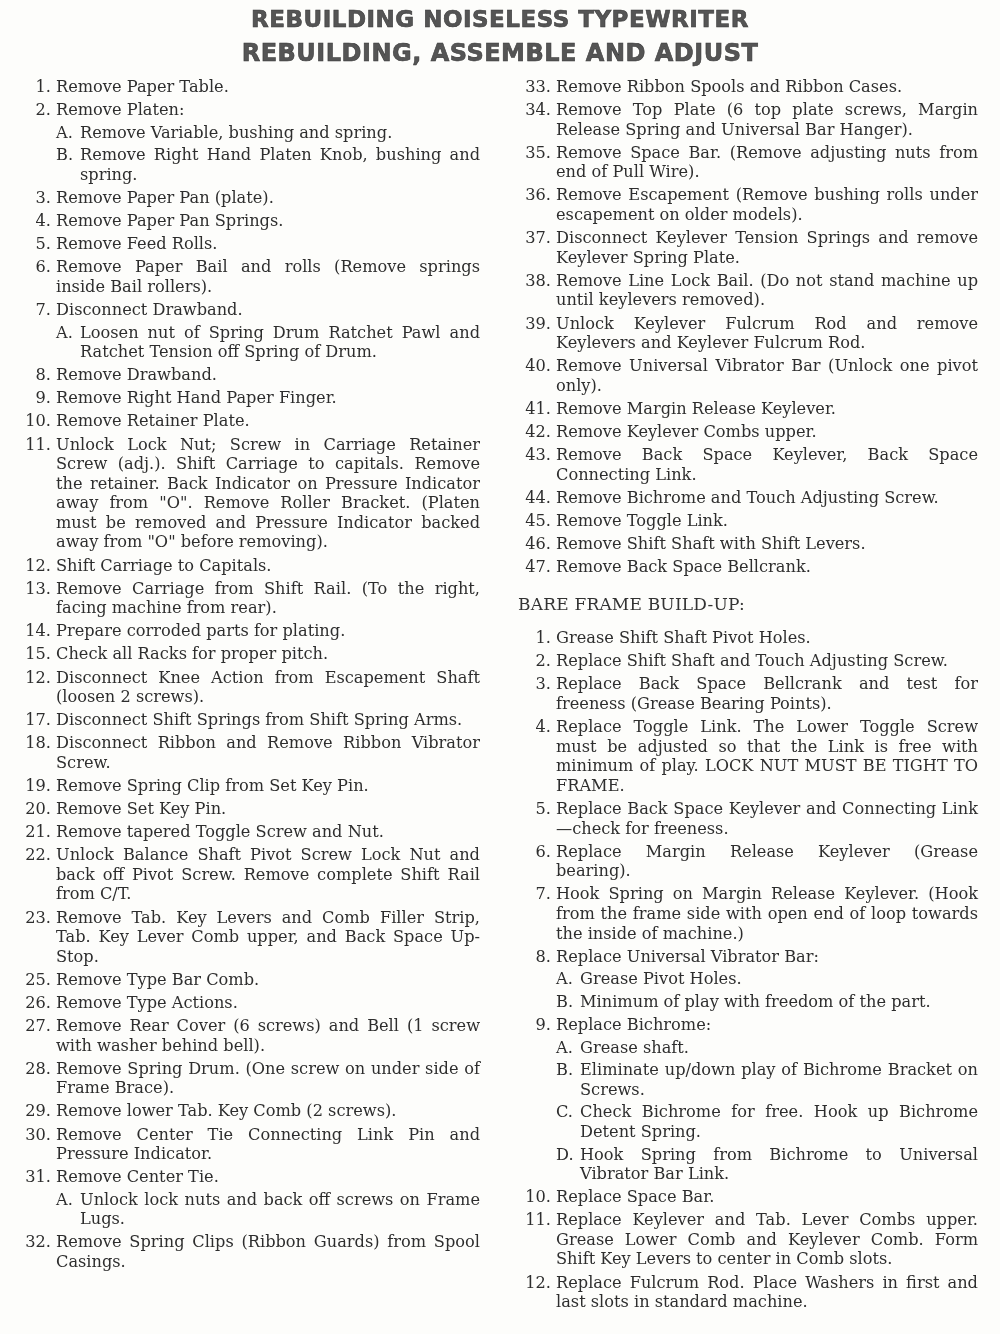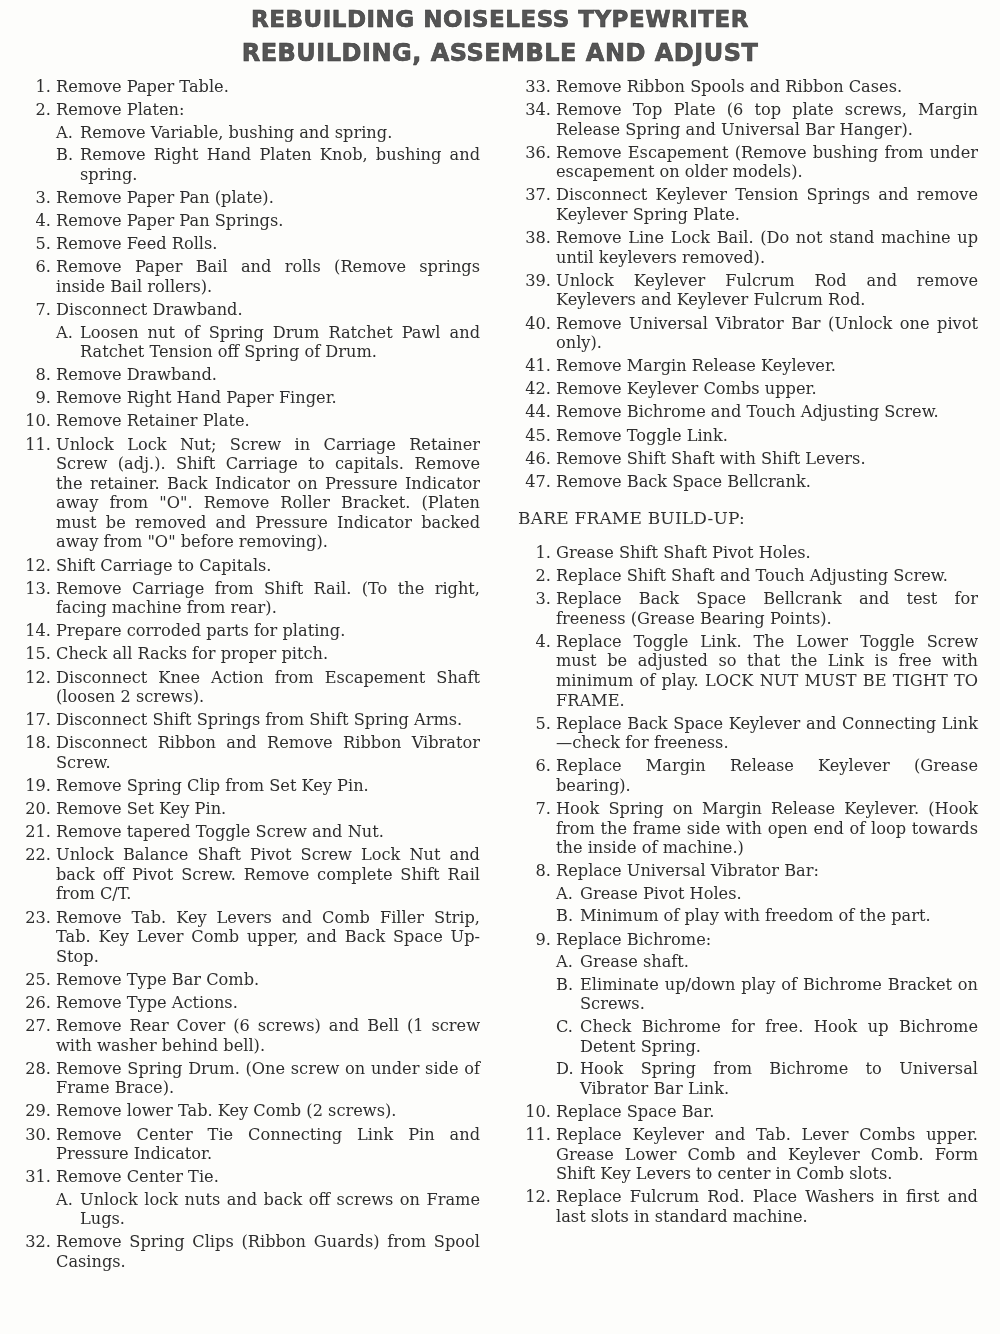--- a/index.html
+++ b/index.html
@@ -240,23 +240,29 @@
           <div>Remove Ribbon Spools and Ribbon Cases.</div>
         </div>
       </div>
       <div class="item">
         <span class="num">34.</span>
         <div class="txt">
           <div>Remove Top Plate (6 top plate screws, Margin Release Spring and Universal Bar Hanger).</div>
         </div>
       </div>
       <div class="item">
+        <span class="num">35.</span>
+        <div class="txt">
+          <div>Remove Space Bar. (Remove adjusting nuts from end of Pull Wire).</div>
+        </div>
+      </div>
+      <div class="item">
         <span class="num">36.</span>
         <div class="txt">
-          <div>Remove Escapement (Remove bushing from under escapement on older models).</div>
+          <div>Remove Escapement (Remove bushing rolls under escapement on older models).</div>
         </div>
       </div>
       <div class="item">
         <span class="num">37.</span>
         <div class="txt">
           <div>Disconnect Keylever Tension Springs and remove Keylever Spring Plate.</div>
         </div>
       </div>
       <div class="item">
         <span class="num">38.</span>
@@ -279,20 +285,26 @@
       <div class="item">
         <span class="num">41.</span>
         <div class="txt">
           <div>Remove Margin Release Keylever.</div>
         </div>
       </div>
       <div class="item">
         <span class="num">42.</span>
         <div class="txt">
           <div>Remove Keylever Combs upper.</div>
+        </div>
+      </div>
+      <div class="item">
+        <span class="num">43.</span>
+        <div class="txt">
+          <div>Remove Back Space Keylever, Back Space Connecting Link.</div>
         </div>
       </div>
       <div class="item">
         <span class="num">44.</span>
         <div class="txt">
           <div>Remove Bichrome and Touch Adjusting Screw.</div>
         </div>
       </div>
       <div class="item">
         <span class="num">45.</span>

